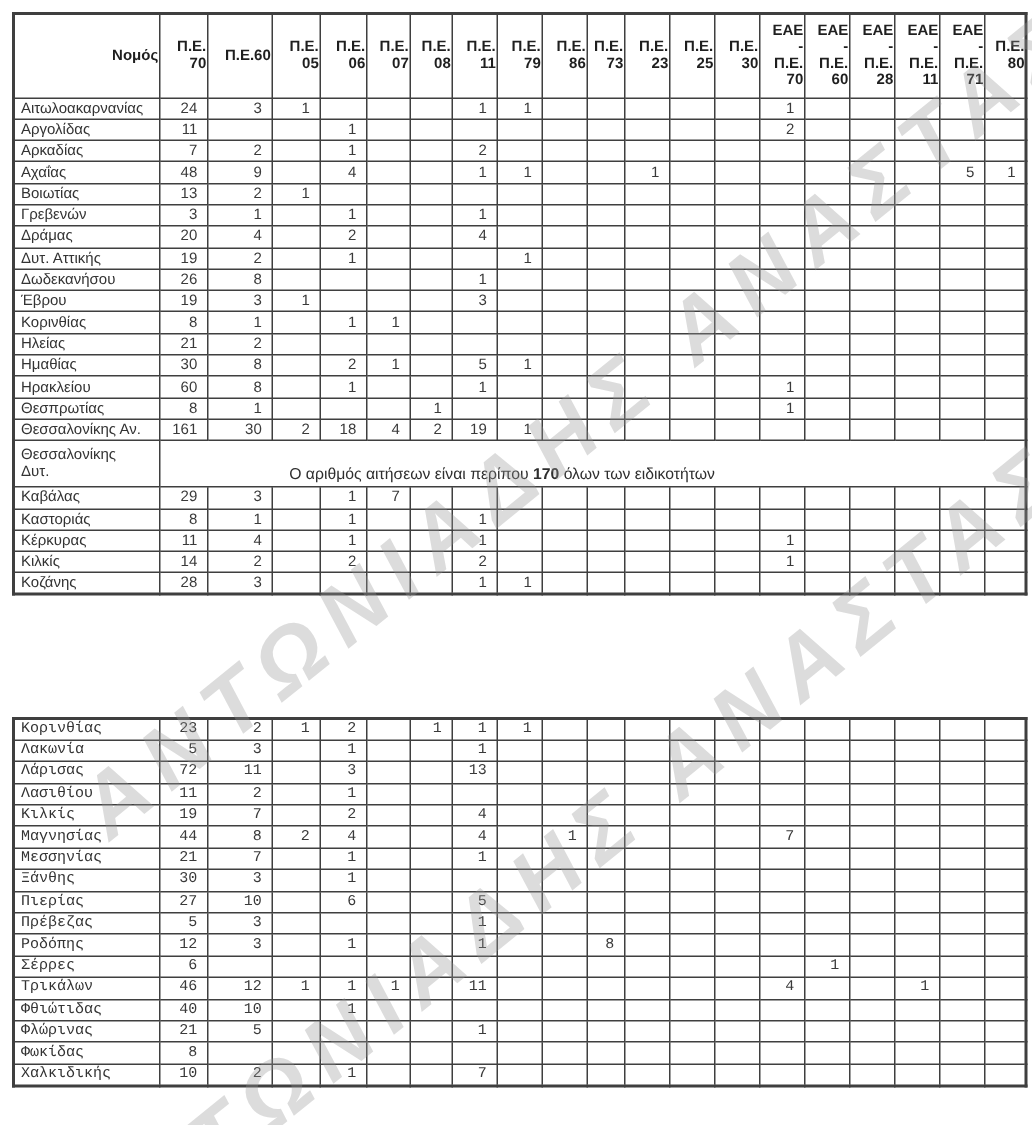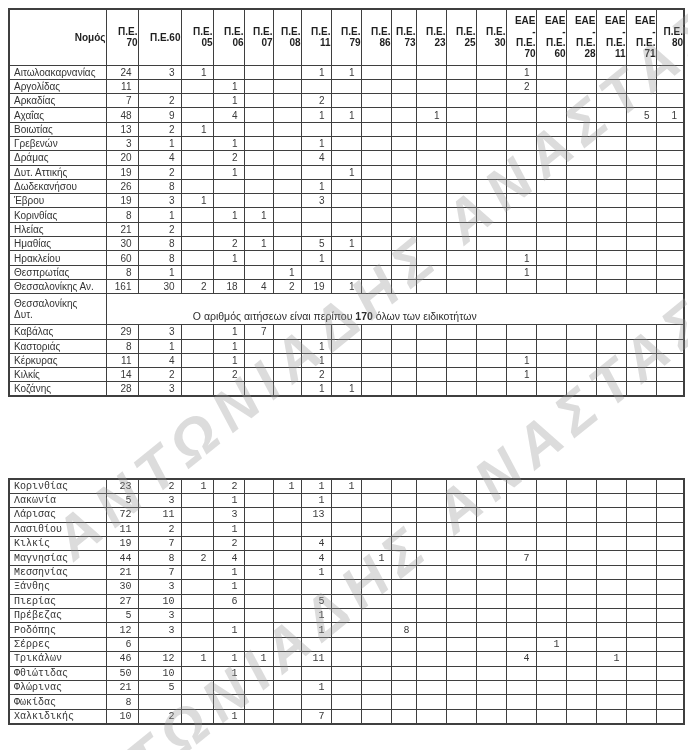--- a/index.html
+++ b/index.html
@@ -954,21 +954,21 @@
         <td class="num"></td>
         <td class="num">4</td>
         <td class="num"></td>
         <td class="num"></td>
         <td class="num">1</td>
         <td class="num"></td>
         <td class="num"></td>
       </tr>
       <tr>
         <td class="lbl">Φθιώτιδας</td>
-        <td class="num">50</td>
+        <td class="num">40</td>
         <td class="num">10</td>
         <td class="num"></td>
         <td class="num">1</td>
         <td class="num"></td>
         <td class="num"></td>
         <td class="num"></td>
         <td class="num"></td>
         <td class="num"></td>
         <td class="num"></td>
         <td class="num"></td>

